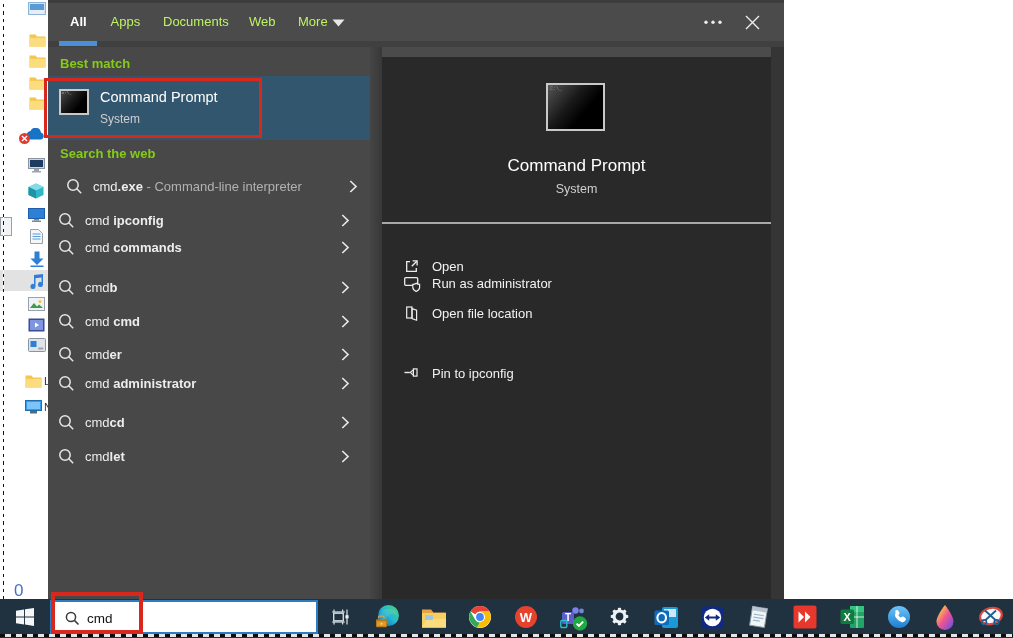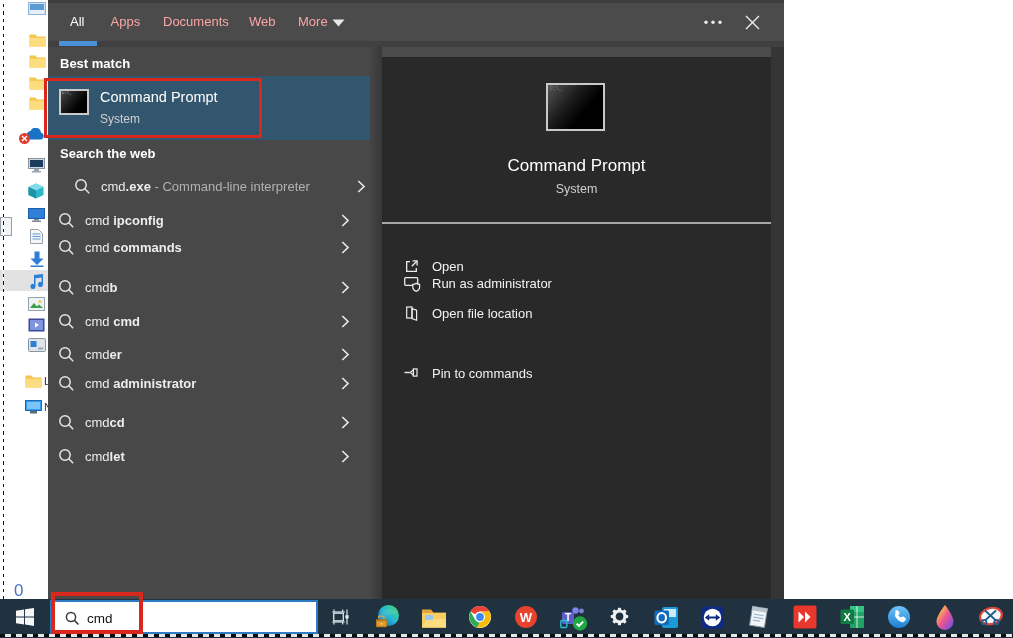--- a/index.html
+++ b/index.html
@@ -4,22 +4,22 @@
 html,body{margin:0;padding:0}
 body{width:1013px;height:638px;position:relative;overflow:hidden;background:#ffffff;font-family:"Liberation Sans",sans-serif;}
 .a{position:absolute}
 .row{position:absolute;left:48px;width:322px;height:34px}
 .mag{position:absolute;left:10px;top:9px}
 .rtx{position:absolute;left:37px;top:50%;transform:translateY(-50%);font-size:13px;color:#ededed;white-space:nowrap}
 .chv{position:absolute;left:293px;top:11px}
 .act{position:absolute;left:334px;width:389px;height:30px}
 .aic{position:absolute;left:22px;top:7px}
 .atx{position:absolute;left:50px;top:50%;transform:translateY(-50%);font-size:13px;color:#f2f2f2;white-space:nowrap}
-.hdr{position:absolute;left:12px;font-size:13px;font-weight:bold;color:#ffffff}
-.tab{position:absolute;top:14px;font-size:13px;color:#fca5a5}
+.hdr{position:absolute;left:12px;font-size:13px;font-weight:bold;color:#84cc16}
+.tab{position:absolute;top:14px;font-size:13px;color:#bef264}
 </style></head>
 <body>
 
 <div id="leftstrip" class="a" style="left:0;top:0;width:48px;height:599px;background:#fff;overflow:hidden">
   <div class="a" style="left:0;top:270px;width:48px;height:21px;background:#e2e2e2"></div>
   <div class="a" style="left:0;top:217px;width:10px;height:17px;border:1px solid #9aa0a8;background:#f2f3f4"></div>
 
   <svg class="a" style="left:28px;top:2px" width="18" height="16">
       <rect x="0.5" y="0.5" width="17" height="12" fill="#cfe3f5" stroke="#8fb4d9"></rect>
       <rect x="2" y="2" width="14" height="6" fill="#5b9bd5"></rect>
@@ -117,21 +117,21 @@
 </div>
 
 <div class="a" style="left:2.5px;top:4px;width:1.6px;height:595px;background:repeating-linear-gradient(180deg,#111 0 3.5px,#fff 3.5px 7.5px)"></div>
 <div class="a" style="left:14px;top:581px;width:40px;height:13px;font-size:17px;color:#4472c4">0 item</div>
 
 <div id="panel" class="a" style="left:48px;top:0;width:736px;height:599px;background:#4b4b4b">
 
   <div class="a" style="left:0;top:0;width:736px;height:3px;background:#3d3d3d"></div>
 
   <div class="a" style="left:0;top:41px;width:736px;height:6px;background:#404040"></div>
-  <span class="tab" style="left:22px;color:#fff;font-weight:normal">All</span>
+  <span class="tab" style="left:22px;color:#fff;font-weight:bold">All</span>
   <div class="a" style="left:11px;top:41px;width:38px;height:5px;background:#4a90d9"></div>
   <span class="tab" style="left:62.5px">Apps</span>
   <span class="tab" style="left:115px">Documents</span>
   <span class="tab" style="left:201px">Web</span>
   <span class="tab" style="left:250px">More</span>
   <svg class="a" style="left:283.5px;top:19px" width="13" height="8">
       <polygon points="0.5,0.5 12.5,0.5 6.5,7.5" fill="#e8e8e8"></polygon>
     </svg>
   <svg class="a" style="left:656px;top:19.5px" width="18" height="5">
       <circle cx="2" cy="2.2" r="1.7" fill="#ececec"></circle>
@@ -155,21 +155,21 @@
   <div class="a" style="left:0;top:76px;width:322px;height:64px;background:#33566f">
     <div class="a" style="left:11px;top:13px;width:30px;height:26px;border:2px solid #c9c9c9;background:linear-gradient(130deg,#4a4a4a 0%,#161616 45%,#000 70%);box-sizing:border-box">
       <span style="position:absolute;left:1px;top:0;font-size:4px;color:#bbb;font-family:'Liberation Mono',monospace">C:\_</span>
     </div>
     <div class="a" style="left:52px;top:12.5px;font-size:14.5px;color:#fff">Command Prompt</div>
     <div class="a" style="left:52px;top:36px;font-size:12px;color:#cfcfcf">System</div>
   </div>
 
   <div class="hdr" style="top:146px">Search the web</div>
 
-  <div class="row" style="left:16px;top:169px">
+  <div class="row" style="left:8px;top:169px">
       <svg class="mag" width="17" height="17">
         <circle cx="7" cy="7" r="5.2" fill="none" stroke="#e6e6e6" stroke-width="1.5"></circle>
         <line x1="10.8" y1="10.8" x2="15.2" y2="15.2" stroke="#e6e6e6" stroke-width="1.5"></line>
       </svg>
       <span class="rtx">cmd<b>.exe</b><span style="color:#b2b2b2"> - Command-line interpreter</span></span>
       <svg class="chv" width="9" height="13">
         <polyline points="1.3,1 7,6.5 1.3,12" fill="none" stroke="#e6e6e6" stroke-width="1.7"></polyline>
       </svg>
     </div>
   <div class="row" style="left:0;top:203px">
@@ -280,21 +280,21 @@
         <path d="M8 3.6l4.6 1.6v10L8 13.6z" fill="none" stroke="#ededed" stroke-width="1.2"></path>
       </svg>
       <span class="atx">Open file location</span>
     </div>
   <div class="act" style="top:358px">
       <svg class="aic" width="18" height="15">
         <line x1="0.5" y1="7.5" x2="5.8" y2="7.5" stroke="#ededed" stroke-width="1.4"></line>
         <path d="M6.3 7.5L9.4 4.7v5.6z" fill="none" stroke="#ededed" stroke-width="1.1"></path>
         <rect x="9.4" y="3.9" width="3.6" height="7.2" fill="none" stroke="#ededed" stroke-width="1.2"></rect>
       </svg>
-      <span class="atx">Pin to commands</span>
+      <span class="atx">Pin to ipconfig</span>
     </div>
 </div>
 
 <div id="taskbar" class="a" style="left:0;top:599px;width:1013px;height:39px;background:#20313f">
 
   <svg class="a" style="left:16px;top:9px" width="18" height="18" viewBox="0 0 17 17">
       <path d="M0 2.5L7.6 1.3V8H0z" fill="#f4f6f8"></path>
       <path d="M8.5 1.15L17 0v8H8.5z" fill="#f4f6f8"></path>
       <path d="M0 9h7.6v6.7L0 14.5z" fill="#f4f6f8"></path>
       <path d="M8.5 9H17v8l-8.5-1.3z" fill="#f4f6f8"></path>

